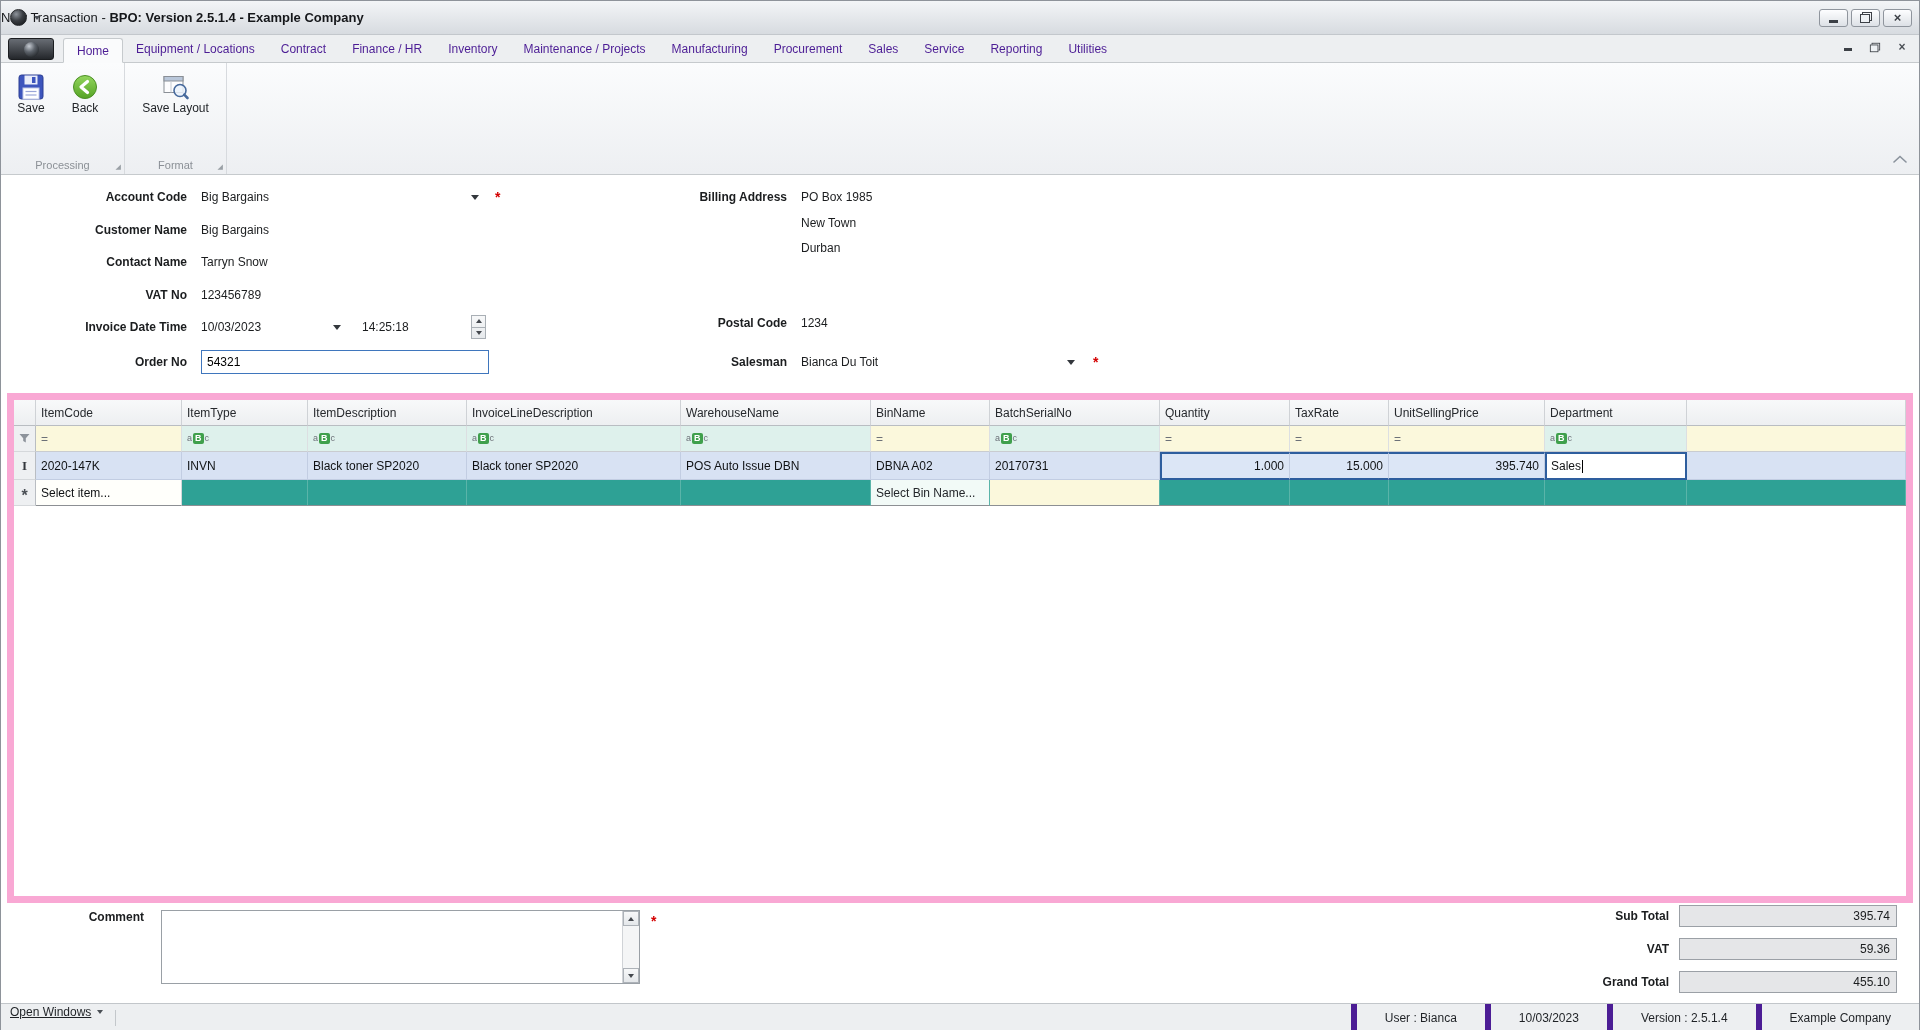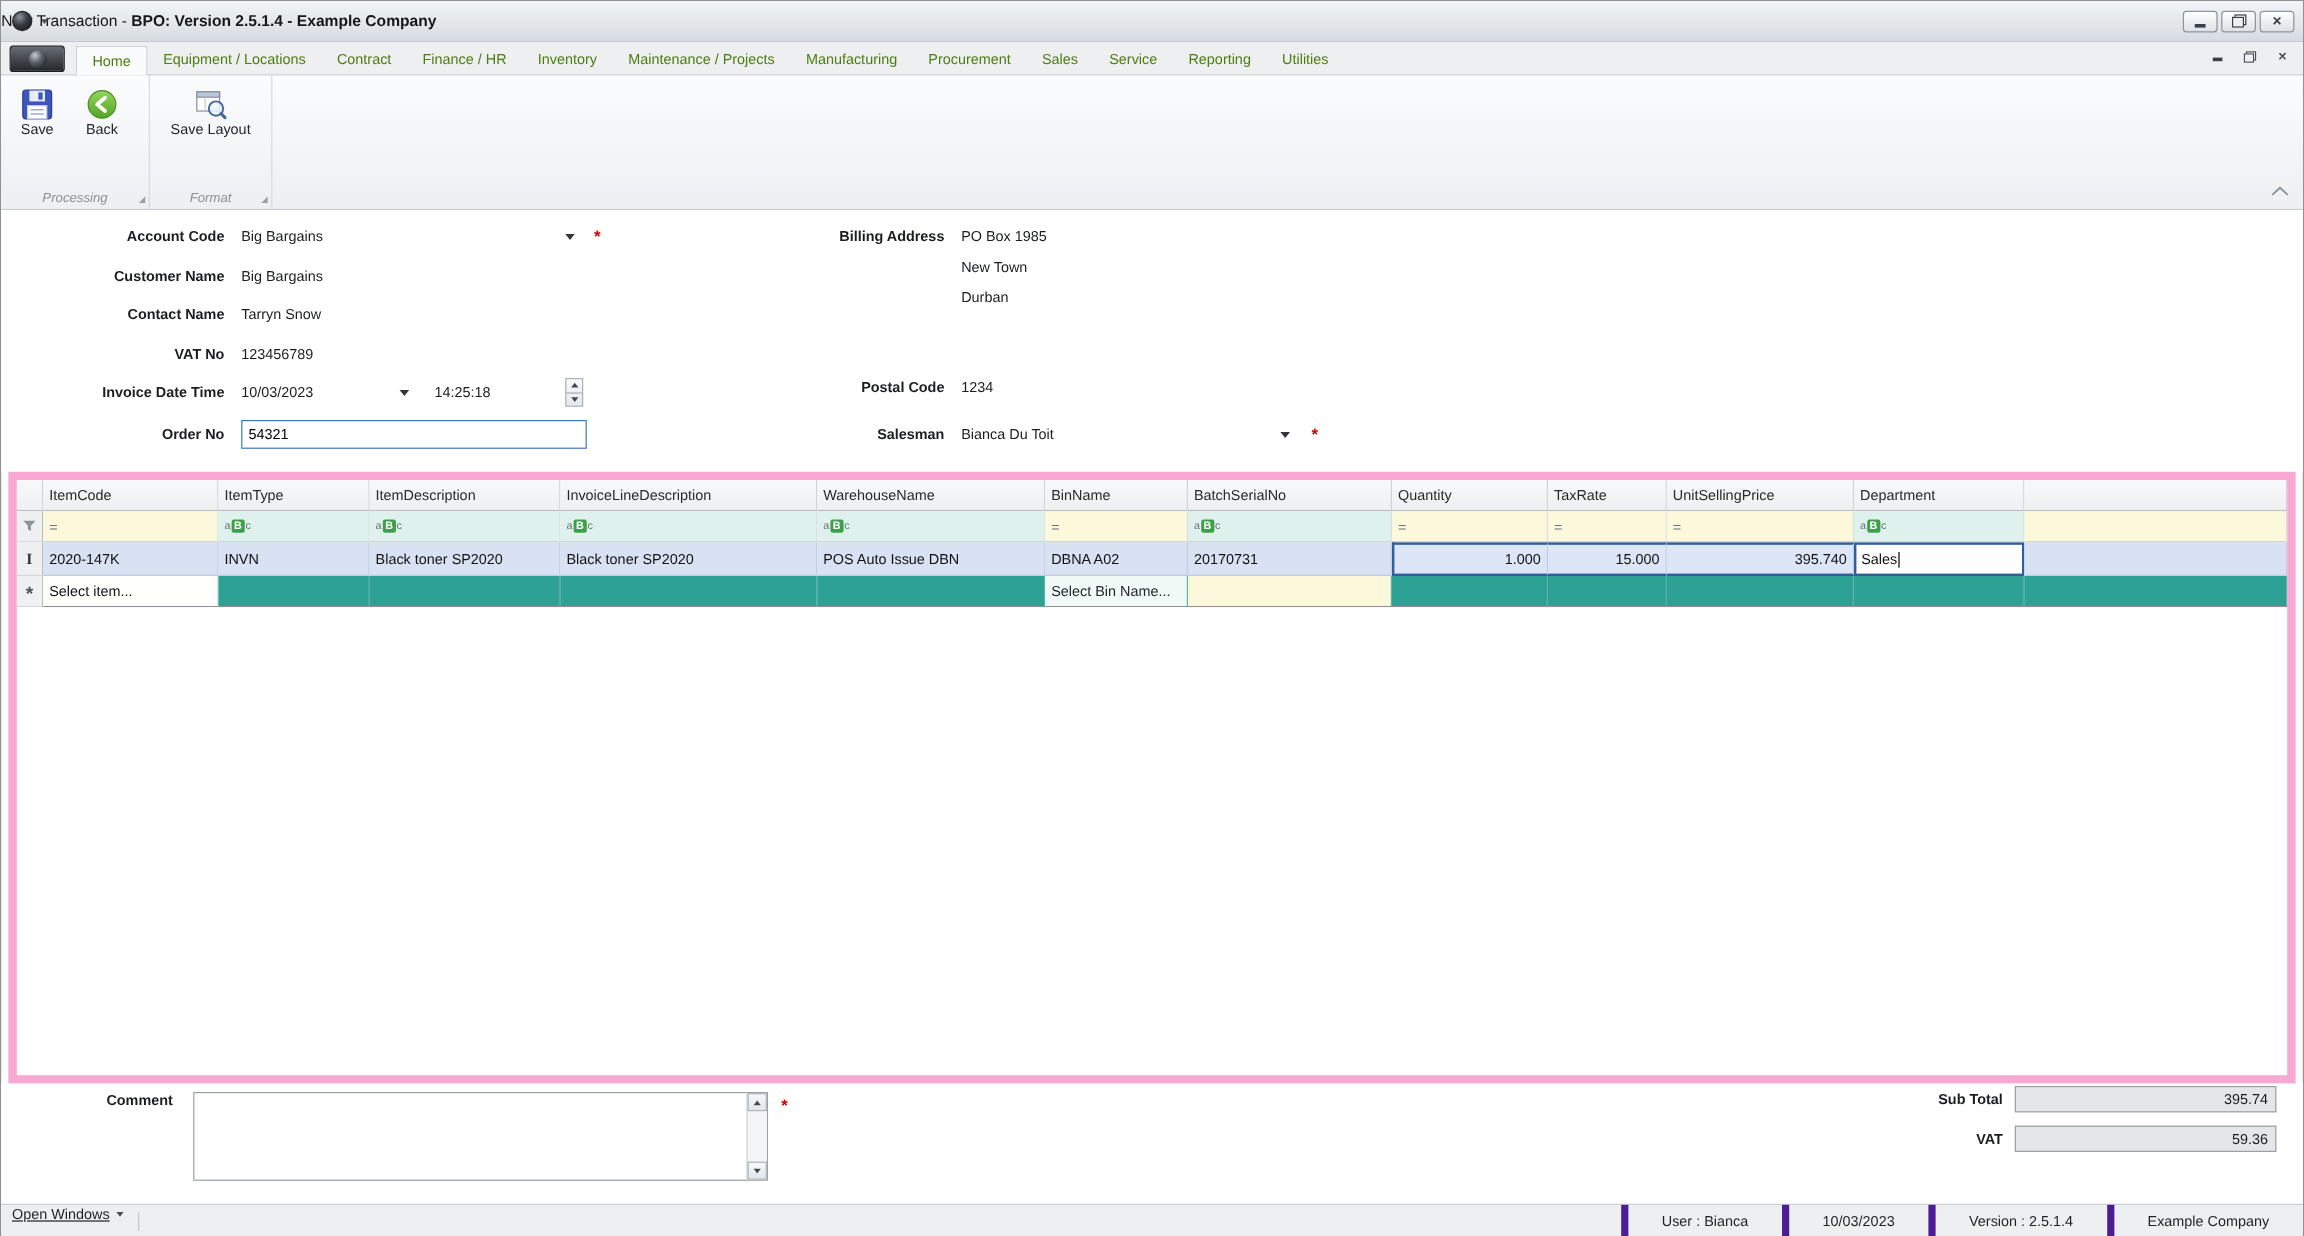--- a/index.html
+++ b/index.html
@@ -19,37 +19,37 @@
   .ic-min { width:9px; height:3px; background:#3c4046; margin-top:7px; }
   .ic-restore { position:relative; width:12px; height:11px; }
   .ic-restore::before { content:""; position:absolute; top:0; right:0; width:8px; height:7px; border:1px solid #3c4046; }
   .ic-restore::after  { content:""; position:absolute; bottom:0; left:0; width:8px; height:7px; border:1px solid #3c4046; background:#eef1f4; }
   .ic-close { font-size:13px; font-weight:bold; line-height:1; }
 
   
   .tabrow { height:28px; flex:0 0 28px; background:#edeff1; display:flex; align-items:flex-end; padding-left:7px; border-bottom:1px solid #c6cacd; position:relative; }
   .logo-tab { width:46px; height:22px; margin:0 9px 2px 0; border-radius:3px; background:linear-gradient(#686d74,#24272b); border:1px solid #1b1d20; display:flex; align-items:center; justify-content:center; }
   .logo-orb { width:15px; height:15px; border-radius:50%; background:radial-gradient(circle at 34% 28%, #c6cbd2 0%, #5d636b 40%, #0c0e10 100%); }
-  .tab { height:25px; line-height:25px; padding:0 13px; color:#4d7c0f; white-space:nowrap; }
+  .tab { height:25px; line-height:25px; padding:0 13px; color:#4c1d95; white-space:nowrap; }
   .tab.active { background:#fafbfc; border:1px solid #c6cacd; border-bottom:1px solid #fafbfc; border-radius:3px 3px 0 0; margin-bottom:-1px; }
   .tabrow-winbtns { position:absolute; right:10px; top:5px; display:flex; gap:13px; align-items:center; color:#4a4f55; }
   .mdi-btn { display:flex; align-items:center; justify-content:center; width:14px; height:14px; }
   .mdi-btn .ic-min { margin-top:5px; width:8px; }
   .mdi-btn .ic-restore { transform:scale(.85); }
   .mdi-btn .ic-close { font-size:12px; }
 
   
   .ribbon { height:112px; flex:0 0 112px; background:linear-gradient(#fbfcfd,#edeff2); border-bottom:1px solid #c6cacd; position:relative; display:flex; }
   .rgroup { display:flex; flex-direction:column; border-right:1px solid #d7dade; }
   .rgroup.processing { width:124px; }
   .rgroup.format { width:102px; }
   .rgroup-body { flex:1; display:flex; align-items:flex-start; padding:5px 3px 0; }
   .rbtn { min-width:54px; height:80px; padding-top:5px; display:flex; flex-direction:column; align-items:center; gap:0; border-radius:3px; cursor:default; }
   .rbtn .lbl { font-size:12px; color:#24272b; white-space:nowrap; }
-  .rgroup-footer { height:19px; position:relative; display:flex; align-items:center; justify-content:center; color:#8b9096; font-size:11px;font-style:italic; }
+  .rgroup-footer { height:19px; position:relative; display:flex; align-items:center; justify-content:center; color:#8b9096; font-size:11px; }
   .launcher { position:absolute; right:3px; bottom:4px; font-size:7px; color:#9aa0a6; line-height:1; cursor:default; }
   .ribbon-collapse { position:absolute; right:12px; bottom:8px; cursor:default; }
 
   
   .form-area { height:218px; flex:0 0 218px; position:relative; background:#fff; }
   .flabel  { position:absolute; left:6px;  width:180px; text-align:right; font-weight:bold; height:18px; line-height:18px; white-space:nowrap; }
   .frlabel { position:absolute; left:606px; width:180px; text-align:right; font-weight:bold; height:18px; line-height:18px; white-space:nowrap; }
   .fval { position:absolute; height:18px; line-height:18px; white-space:nowrap; }
   .dd-btn { position:absolute; width:16px; height:18px; display:flex; align-items:center; justify-content:center; cursor:default; }
   .dd-arrow { width:0; height:0; border-left:4px solid transparent; border-right:4px solid transparent; border-top:5px solid #33373c; }
@@ -420,20 +420,24 @@
     <div class="req" style="left:650px; top:8px">*</div>
 
     <div class="totals-row t1">
       <div class="totals-label">Sub Total</div>
       <div class="totals-box">395.74</div>
     </div>
     <div class="totals-row t2">
       <div class="totals-label">VAT</div>
       <div class="totals-box">59.36</div>
     </div>
+    <div class="totals-row t3">
+      <div class="totals-label">Grand Total</div>
+      <div class="totals-box">455.10</div>
+    </div>
   </div>
 
   <div class="statusbar">
     <div class="sb-left">
       <span>Open Windows</span>
       <span class="qat-caret"></span>
     </div>
     <div class="sb-sep"></div>
     <div class="sb-right">
       <div class="sb-item">User : Bianca</div>

